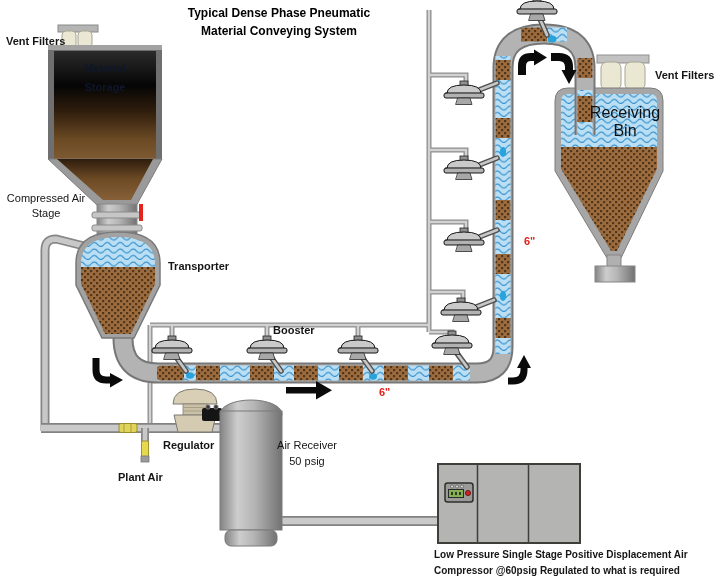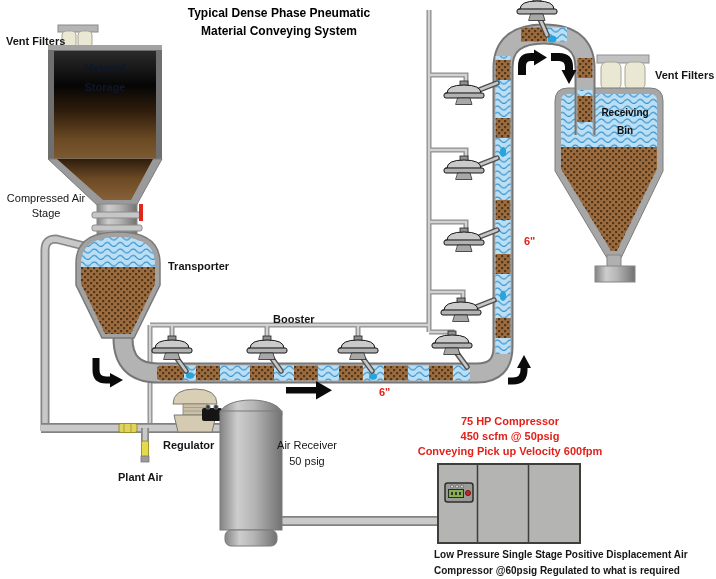--- a/index.html
+++ b/index.html
@@ -4,21 +4,21 @@
 <style>
   html,body{margin:0;padding:0;background:#fff;}
   .stage{position:relative;width:716px;height:579px;background:#ffffff;
          font-family:"Liberation Sans",sans-serif;overflow:hidden;}
   .stage svg{position:absolute;left:0;top:0;}
   .lbl{position:absolute;color:#151515;font-size:11px;line-height:14px;}
   .nw{white-space:nowrap;font-weight:bold;}
   .ctr{text-align:center;}
   .title{font-weight:bold;font-size:12px;line-height:17.5px;color:#000;}
   .silo-text{color:#0f172a;font-weight:bold;font-size:11px;line-height:19px;}
-  .bin-text{color:#101010;font-weight:bold;font-size:10px;line-height:18px;}
+  .bin-text{color:#101010;font-weight:normal;font-size:16px;line-height:18px;}
   .red{color:#e32119;font-weight:bold;}
   .specs{font-size:11px;line-height:15.2px;}
   .note{font-size:10px;line-height:16px;}
 </style>
 </head>
 <body>
 
 <div class="stage">
 
 <svg width="716" height="579" viewBox="0 0 716 579">
@@ -280,21 +280,21 @@
 </div>
 
 <div class="lbl ctr" style="left:0px;top:191px;width:92px;line-height:15px;">
   <div>Compressed Air</div>
   <div>Stage</div>
 </div>
 
 
 <div class="lbl nw" style="left:168px;top:259px;">Transporter</div>
 
-<div class="lbl nw" style="left:273px;top:312px;">Booster</div>
+<div class="lbl nw" style="left:273px;top:323px;">Booster</div>
 
 <div class="lbl nw red" style="left:379px;top:385px;">6"</div>
 
 <div class="lbl nw red" style="left:524px;top:234px;">6"</div>
 
 <div class="lbl nw" style="left:655px;top:68px;">Vent Filters</div>
 
 <div class="lbl bin-text ctr" style="left:572px;top:104px;width:106px;">
   <div>Receiving</div>
   <div>Bin</div>
@@ -302,24 +302,19 @@
 
 <div class="lbl nw" style="left:163px;top:438px;">Regulator</div>
 
 <div class="lbl nw" style="left:118px;top:470px;">Plant Air</div>
 
 <div class="lbl ctr" style="left:262px;top:437px;width:90px;line-height:16px;">
   <div>Air Receiver</div>
   <div>50 psig</div>
 </div>
 
-<div class="lbl red specs ctr" style="left:415px;top:414px;width:190px;">
-  <div>75 HP Compressor</div>
-  <div>450 scfm @ 50psig</div>
-  <div>Conveying Pick up Velocity 600fpm</div>
-</div>
 
 <div class="lbl note nw" style="left:434px;top:547px;">
   <div>Low Pressure Single Stage Positive Displacement Air</div>
   <div>Compressor @60psig Regulated to what is required</div>
 </div>
 
 </div>
 
 </body></html>

